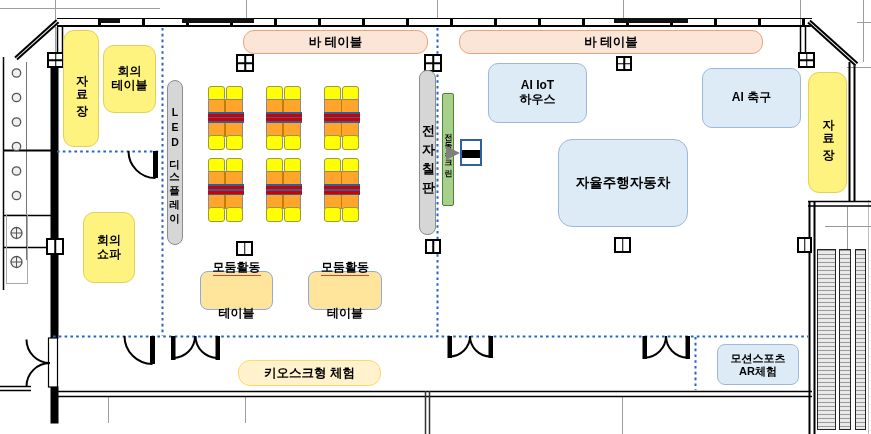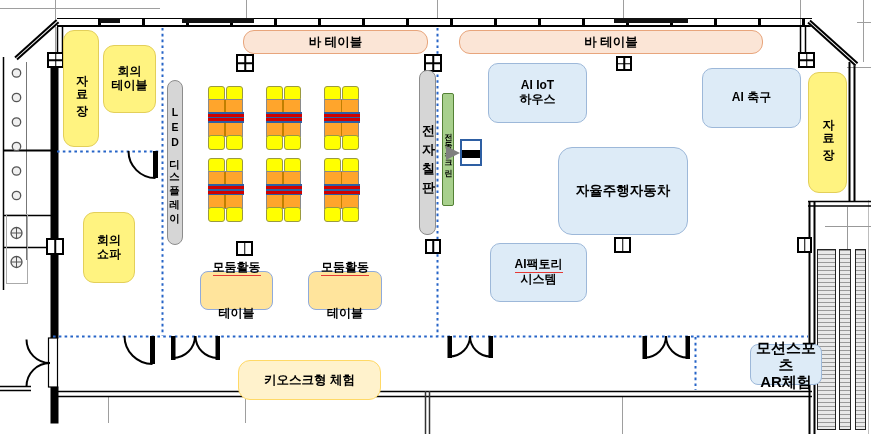--- a/index.html
+++ b/index.html
@@ -270,38 +270,34 @@
       <div class="ch" style="left:18px;top:49px;"></div>
     </div>
 
   <div class="abs box blue" style="left:488px;top:63px;width:99px;height:60px;">
       <span class="ml">AI IoT
 하우스</span>
     </div>
   <div class="abs box blue" style="left:658px;top:68px;width:99px;height:60px;margin-left:44px;">
       <span>AI 축구</span>
     </div>
-  <div class="abs box blue" style="left:558px;top:139px;width:130px;height:88px;border-radius:14px;font-size:13.5px;margin-top:8px;">
+  <div class="abs box blue" style="left:558px;top:139px;width:130px;height:88px;border-radius:14px;font-size:13.5px;">
       <span>자율주행자동차</span>
     </div>
-  <div class="abs box blue" style="left:490px;top:243px;width:97px;height:59px;">
-    <span class="rline">AI팩토리</span>
-    <span>시스템</span>
-  </div>
-  <div class="abs box blue" style="left:750px;top:344px;width:72px;height:41px;font-size:15px;border-radius:8px;">
+  <div class="abs box blue" style="left:717px;top:344px;width:82px;height:41px;font-size:11px;border-radius:8px;">
       <span class="ml">모션스포츠
 AR체험</span>
     </div>
 
   <div class="abs box orangebox" style="left:200px;top:271px;width:73px;height:39px;">
     <span class="rline">모둠활동</span>
     <span>테이블</span>
   </div>
   <div class="abs box orangebox" style="left:308px;top:271px;width:74px;height:39px;">
     <span class="rline">모둠활동</span>
     <span>테이블</span>
   </div>
 
-  <div class="abs box kiosk" style="left:238px;top:360px;width:143px;height:40px;">
+  <div class="abs box kiosk" style="left:238px;top:360px;width:143px;height:26px;">
       <span>키오스크형 체험</span>
     </div>
 
 </div>
 
 </body></html>

